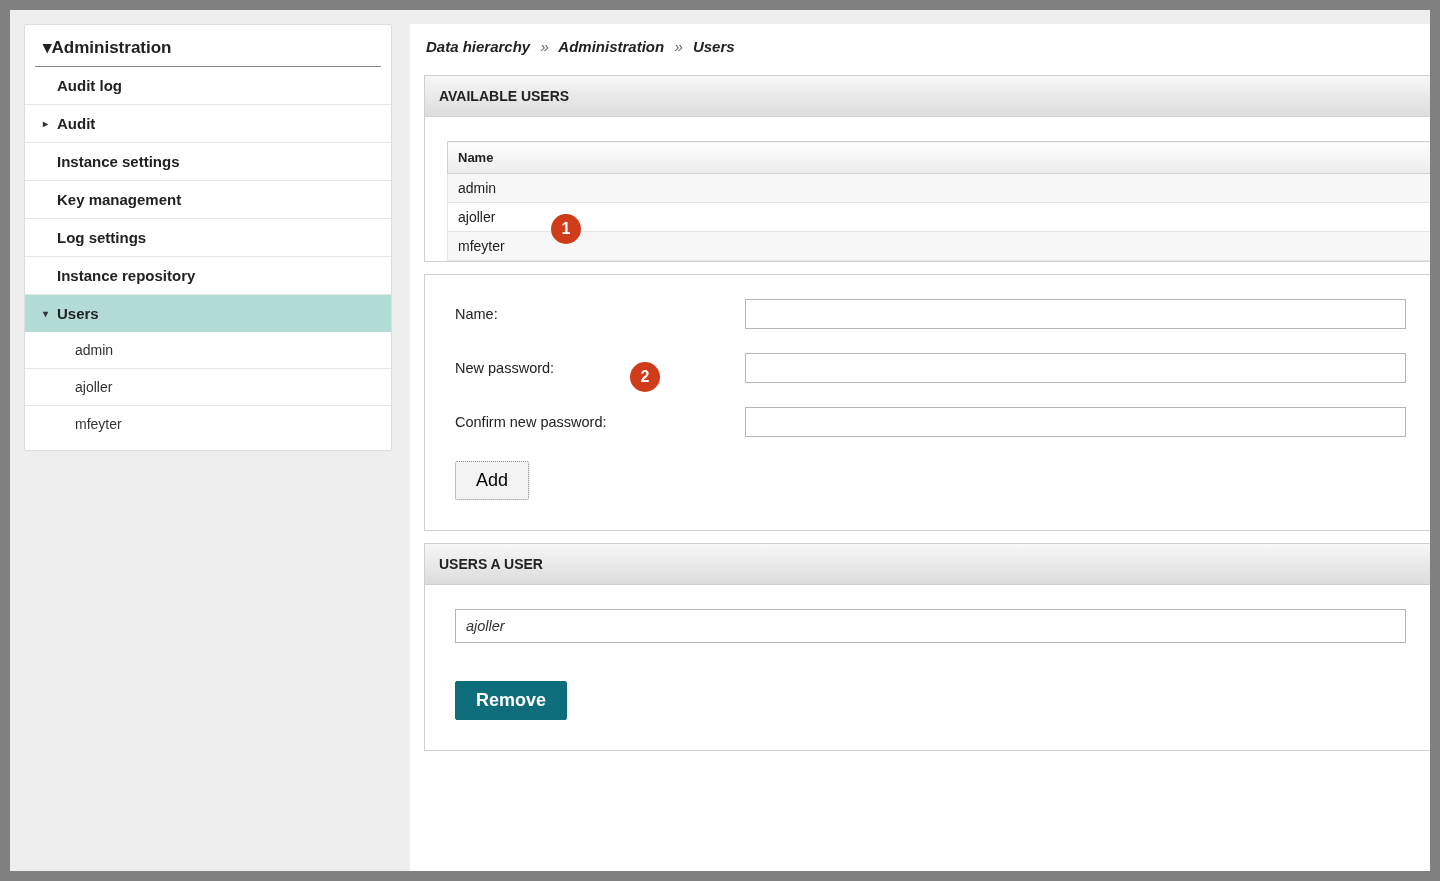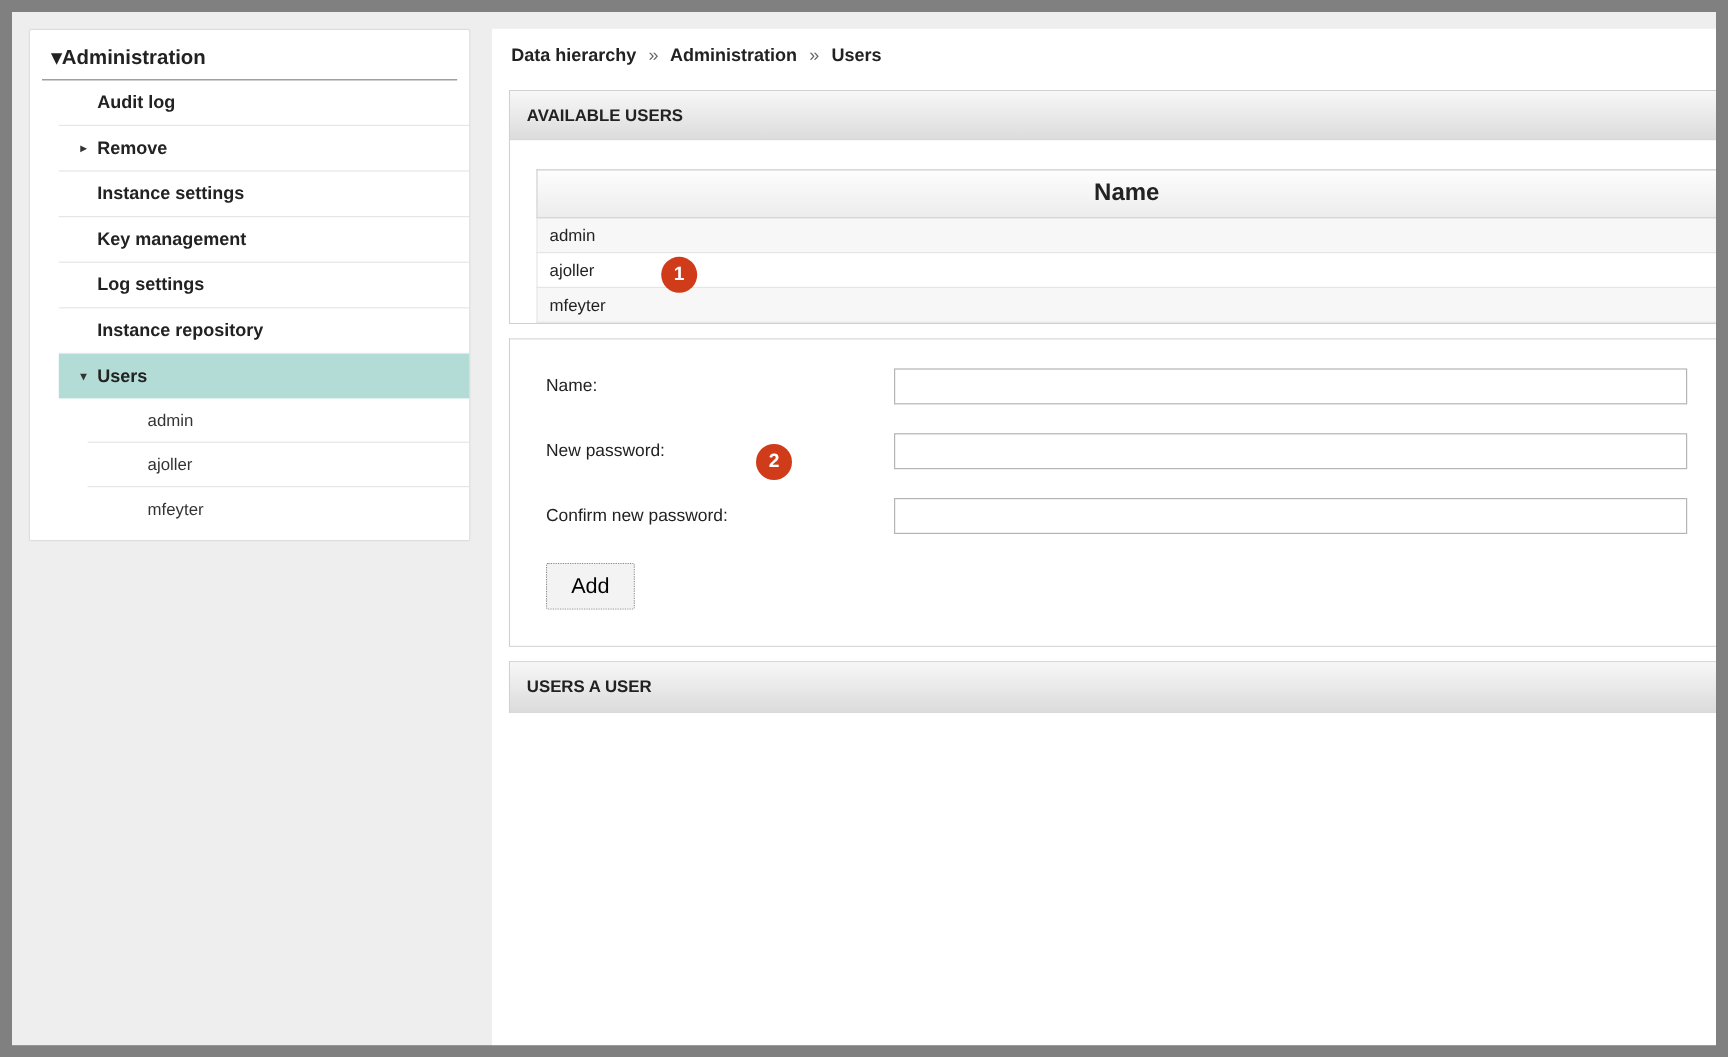--- a/index.html
+++ b/index.html
@@ -34,21 +34,20 @@
     align-items: center;
     padding: 12px 10px 8px 8px;
     font-weight: 700;
     font-size: 17px;
     border-bottom: 1px solid #888;
     margin: 0 10px;
   }
   .sidebar ul { list-style: none; }
   .sidebar li {
     border-bottom: 1px solid #e6e6e6;
-    margin-left: 24px;
   }
   .sidebar li:last-child { border-bottom: none; }
   .nav-item {
     display: flex;
     align-items: center;
     padding: 10px 10px 10px 18px;
     font-weight: 700;
     font-size: 15px;
     cursor: pointer;
   }
@@ -77,20 +76,21 @@
     overflow: hidden;
     display: flex;
     flex-direction: column;
     min-height: 0;
   }
   .breadcrumb {
     font-size: 15px;
     font-weight: 700;
     margin-bottom: 20px;
     padding-left: 2px;
+    font-style: italic;
   }
   .breadcrumb .sep {
     margin: 0 6px;
     font-weight: 400;
     color: #666;
   }
   .panel {
     border: 1px solid #d0d0d0;
     margin-bottom: 12px;
   }
@@ -109,22 +109,22 @@
   table.users {
     width: 100%;
     border-collapse: collapse;
   }
   table.users th {
     background: linear-gradient(#fdfdfd, #ececec);
     border: 1px solid #d0d0d0;
     border-right: none;
     padding: 8px 10px;
     font-weight: 700;
-    font-size: 20px;
-    text-align: center;
+    font-size: 13px;
+    text-align: left;
   }
   table.users td {
     border: 1px solid #e5e5e5;
     border-right: none;
     padding: 6px 10px;
     font-size: 14px;
   }
   table.users tr:nth-child(odd) td { background: #f7f7f7; }
   table.users tr:nth-child(even) td { background: #ffffff; }
   .form-row {
@@ -205,21 +205,21 @@
     </div>
     <ul>
       <li>
           <div class="nav-item no-chev">
             <span>Audit log</span>
           </div>
         </li>
       <li>
           <div class="nav-item">
             <span class="chev">▸</span>
-            <span>Remove</span>
+            <span>Audit</span>
           </div>
         </li>
       <li>
           <div class="nav-item no-chev">
             <span>Instance settings</span>
           </div>
         </li>
       <li>
           <div class="nav-item no-chev">
             <span>Key management</span>
@@ -305,17 +305,21 @@
             <label>Confirm new password:</label>
             <input type="password" value="" style="">
           </div>
           <button class="btn btn-default">Add</button>
         </div>
         <div class="step-badge" style="top:87px; left:205px;">2</div>
       </section>
 
       <section class="panel" style="margin-right:0; border-right:none;">
         <div class="panel-header">USERS A USER</div>
+        <div class="panel-body">
+          <input type="text" class="remove-select" readonly="" value="ajoller" style="">
+          <button class="btn btn-primary">Remove</button>
+        </div>
       </section>
 
     </div>
   </main>
 </div>
 
 </body></html>

